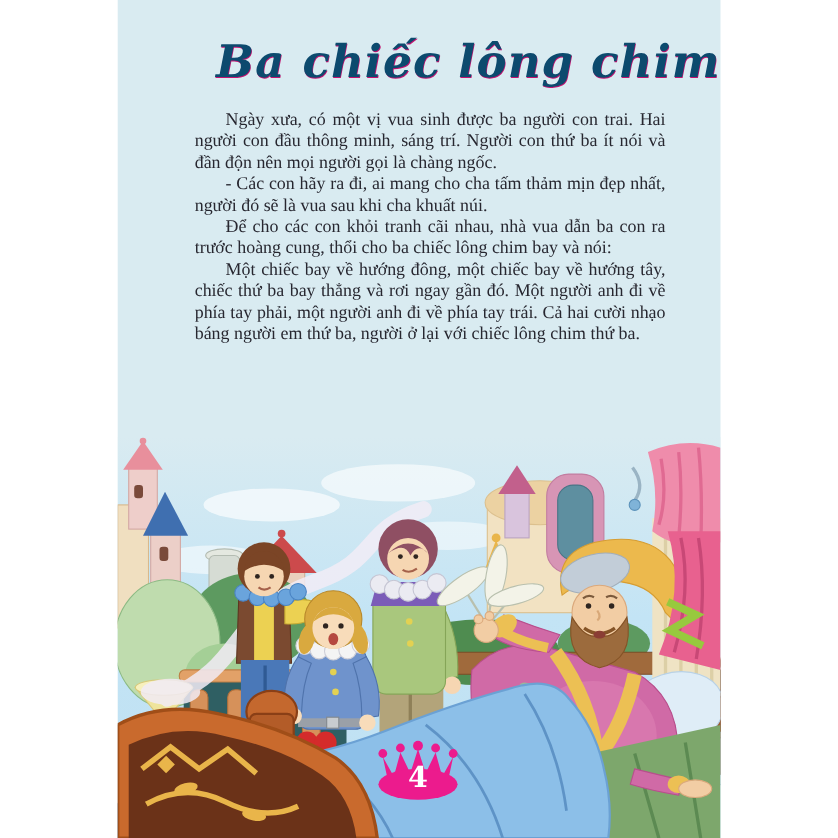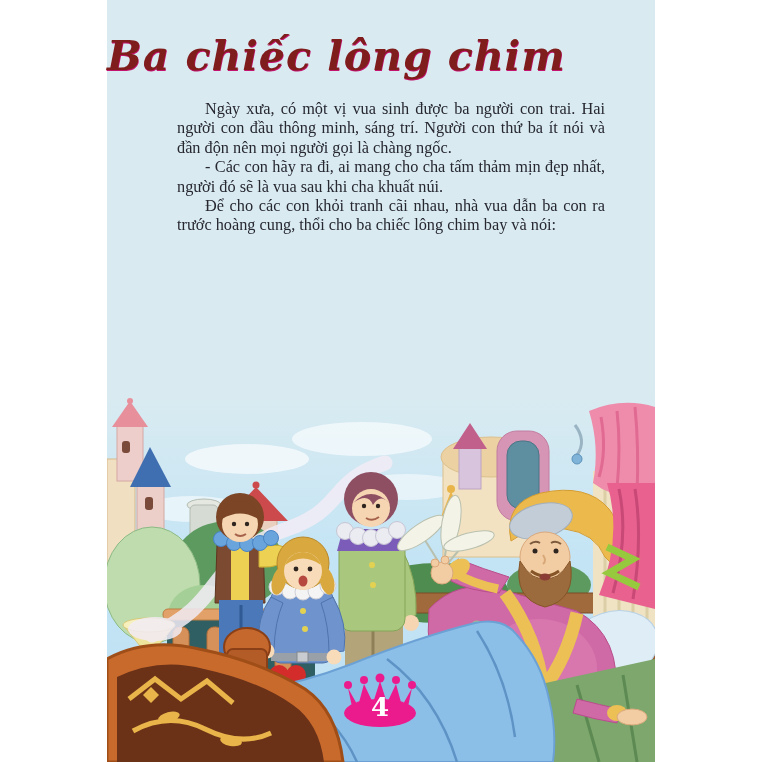--- a/index.html
+++ b/index.html
@@ -7,25 +7,25 @@
     width:762px;height:762px;position:relative;overflow:hidden;
     background:#ffffff;
     font-family:"Liberation Serif", serif;
   }
   .book-page{
     position:absolute;left:107px;top:0;width:548px;height:762px;
     background:#d9ebf1;
   }
   .story-title{
     position:absolute;top:32px;left:0;width:100%;margin:0;
-    text-align:left;
+    text-align:right;
     font-family:"DejaVu Serif", serif;
     font-style:italic;font-weight:bold;
     font-size:41px;letter-spacing:1px;
-    color:#7f1d1d;
+    color:#0c4a6e;
     text-shadow:0.5px 0.5px 0 #c4126f;
   }
   .text-col{
     position:absolute;left:70px;top:99px;width:428px;
     font-size:16.3px;line-height:19.4px;
     color:#272730;
     text-align:justify;
     z-index:3;
   }
   .text-col p{margin:0;text-indent:28px;}
@@ -47,20 +47,21 @@
 <body>
 
 <div class="book-page">
 
   <h1 class="story-title">Ba chiếc lông chim</h1>
 
   <div class="text-col">
     <p>Ngày xưa, có một vị vua sinh được ba người con trai. Hai người con đầu thông minh, sáng trí. Người con thứ ba ít nói và đần độn nên mọi người gọi là chàng ngốc.</p>
     <p>- Các con hãy ra đi, ai mang cho cha tấm thảm mịn đẹp nhất, người đó sẽ là vua sau khi cha khuất núi.</p>
     <p>Để cho các con khỏi tranh cãi nhau, nhà vua dẫn ba con ra trước hoàng cung, thổi cho ba chiếc lông chim bay và nói:</p>
+    <p>Một chiếc bay về hướng đông, một chiếc bay về hướng tây, chiếc thứ ba bay thẳng và rơi ngay gần đó. Một người anh đi về phía tay phải, một người anh đi về phía tay trái. Cả hai cười nhạo báng người em thứ ba, người ở lại với chiếc lông chim thứ ba.</p>
   </div>
 
   <svg class="illus" role="img" viewBox="0 0 548 365" xmlns="http://www.w3.org/2000/svg" aria-label="Ba người con trai đứng cạnh giường nhà vua già cầm ba chiếc lông chim, phía sau là lâu đài và rèm hồng">
     <defs>
       <linearGradient id="skyg" x1="0" y1="0" x2="0" y2="1">
         <stop offset="0" stop-color="#d9ebf1"></stop>
         <stop offset="0.45" stop-color="#c3e4f5"></stop>
         <stop offset="1" stop-color="#bfe0f2"></stop>
       </linearGradient>
     </defs>

